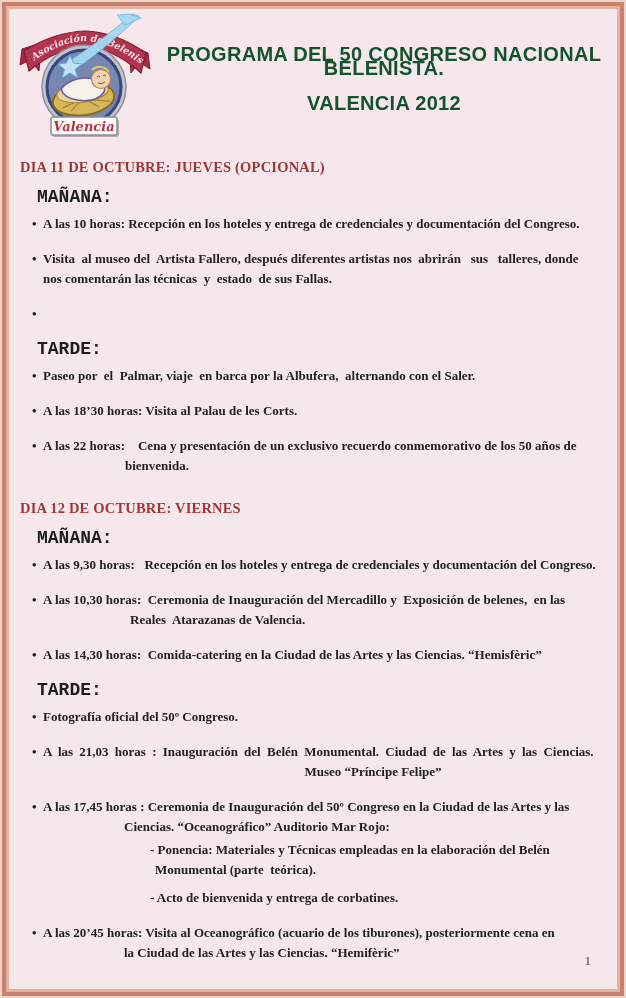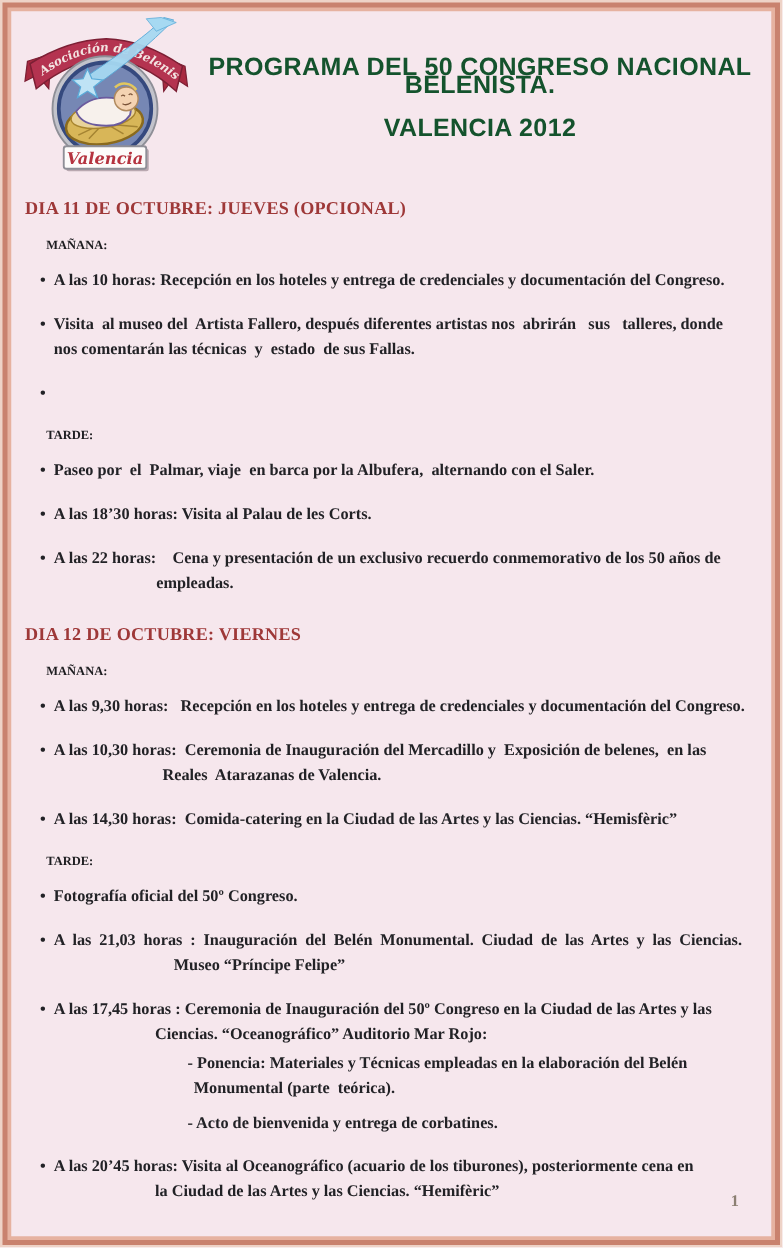--- a/index.html
+++ b/index.html
@@ -16,32 +16,32 @@
   .logo-wrap svg { position:absolute; left:8px; top:4px; }
   .titles { flex:1; text-align:center; padding-top:38px; padding-right:8px; }
   .title-line { font-family:"Liberation Sans", sans-serif; font-weight:700;
                 font-size:20px; color:#14532d; letter-spacing:.3px; line-height:14px; }
   .title-line.second { margin-top:21px; }
 
   
   .content { padding:0 10px 0 6px; }
   .day-heading { font-weight:700; font-size:14.5px; color:#9e3838;
                  letter-spacing:.2px; line-height:20px; margin:0 0 0 5px; }
-  .sub-label { font-weight:700; font-size:10px; color:#1d1d20;
-               line-height:20px; margin:10px 0 7px 22px; }
+  .sub-label { font-weight:700; font-size:18px; color:#1d1d20;
+               line-height:20px; margin:10px 0 7px 22px;font-family:Liberation Mono, monospace; }
   .item { font-weight:700; font-size:13px; color:#222226;
           line-height:20px; margin:0 0 15px 17px; }
   .fl { display:flex; }
   .bullet { width:11px; flex:none; }
   .line { white-space:pre; }
   .just { word-spacing:3px; }
   .cont { padding-left:11px; }
   .c82 { padding-left:93px; }   
   .c87 { padding-left:98px; }
-  .c96 { padding-left:107px; }
+  .c96 { padding-left:107px;text-align:center; }
   .c81 { padding-left:92px; }
   .sub-item { margin:3px 0 8px 118px; }
   .sub-item .cont2 { padding-left:5px; }
   .section2 { margin-top:22px; }
 
   .page-number { position:absolute; right:26px; bottom:20px;
                  font-weight:700; font-size:13px; color:#8b7f72; }
 </style>
 </head>
 <body>
@@ -131,21 +131,21 @@
         <div class="fl">
                   <span class="bullet">•</span>
                   <span class="line">A las 18’30 horas: Visita al Palau de les Corts.</span>
                 </div>
       </div>
       <div class="item">
         <div class="fl">
                   <span class="bullet">•</span>
                   <span class="line">A las 22 horas:    Cena y presentación de un exclusivo recuerdo conmemorativo de los 50 años de</span>
                 </div>
-        <div class="line c82">empleadas.</div>
+        <div class="line c82">bienvenida.</div>
       </div>
     </div>
 
     <div class="section section2">
       <div class="day-heading">DIA 12 DE OCTUBRE: VIERNES</div>
 
       <div class="sub-label">MAÑANA:</div>
 
       <div class="item">
         <div class="fl">

